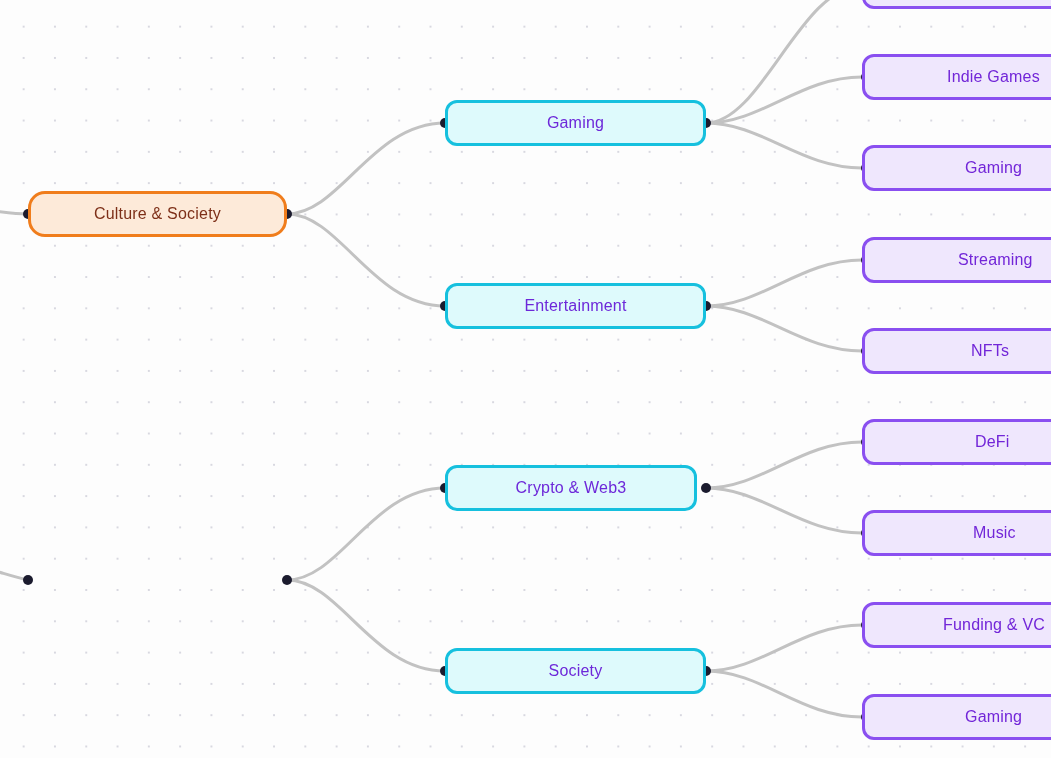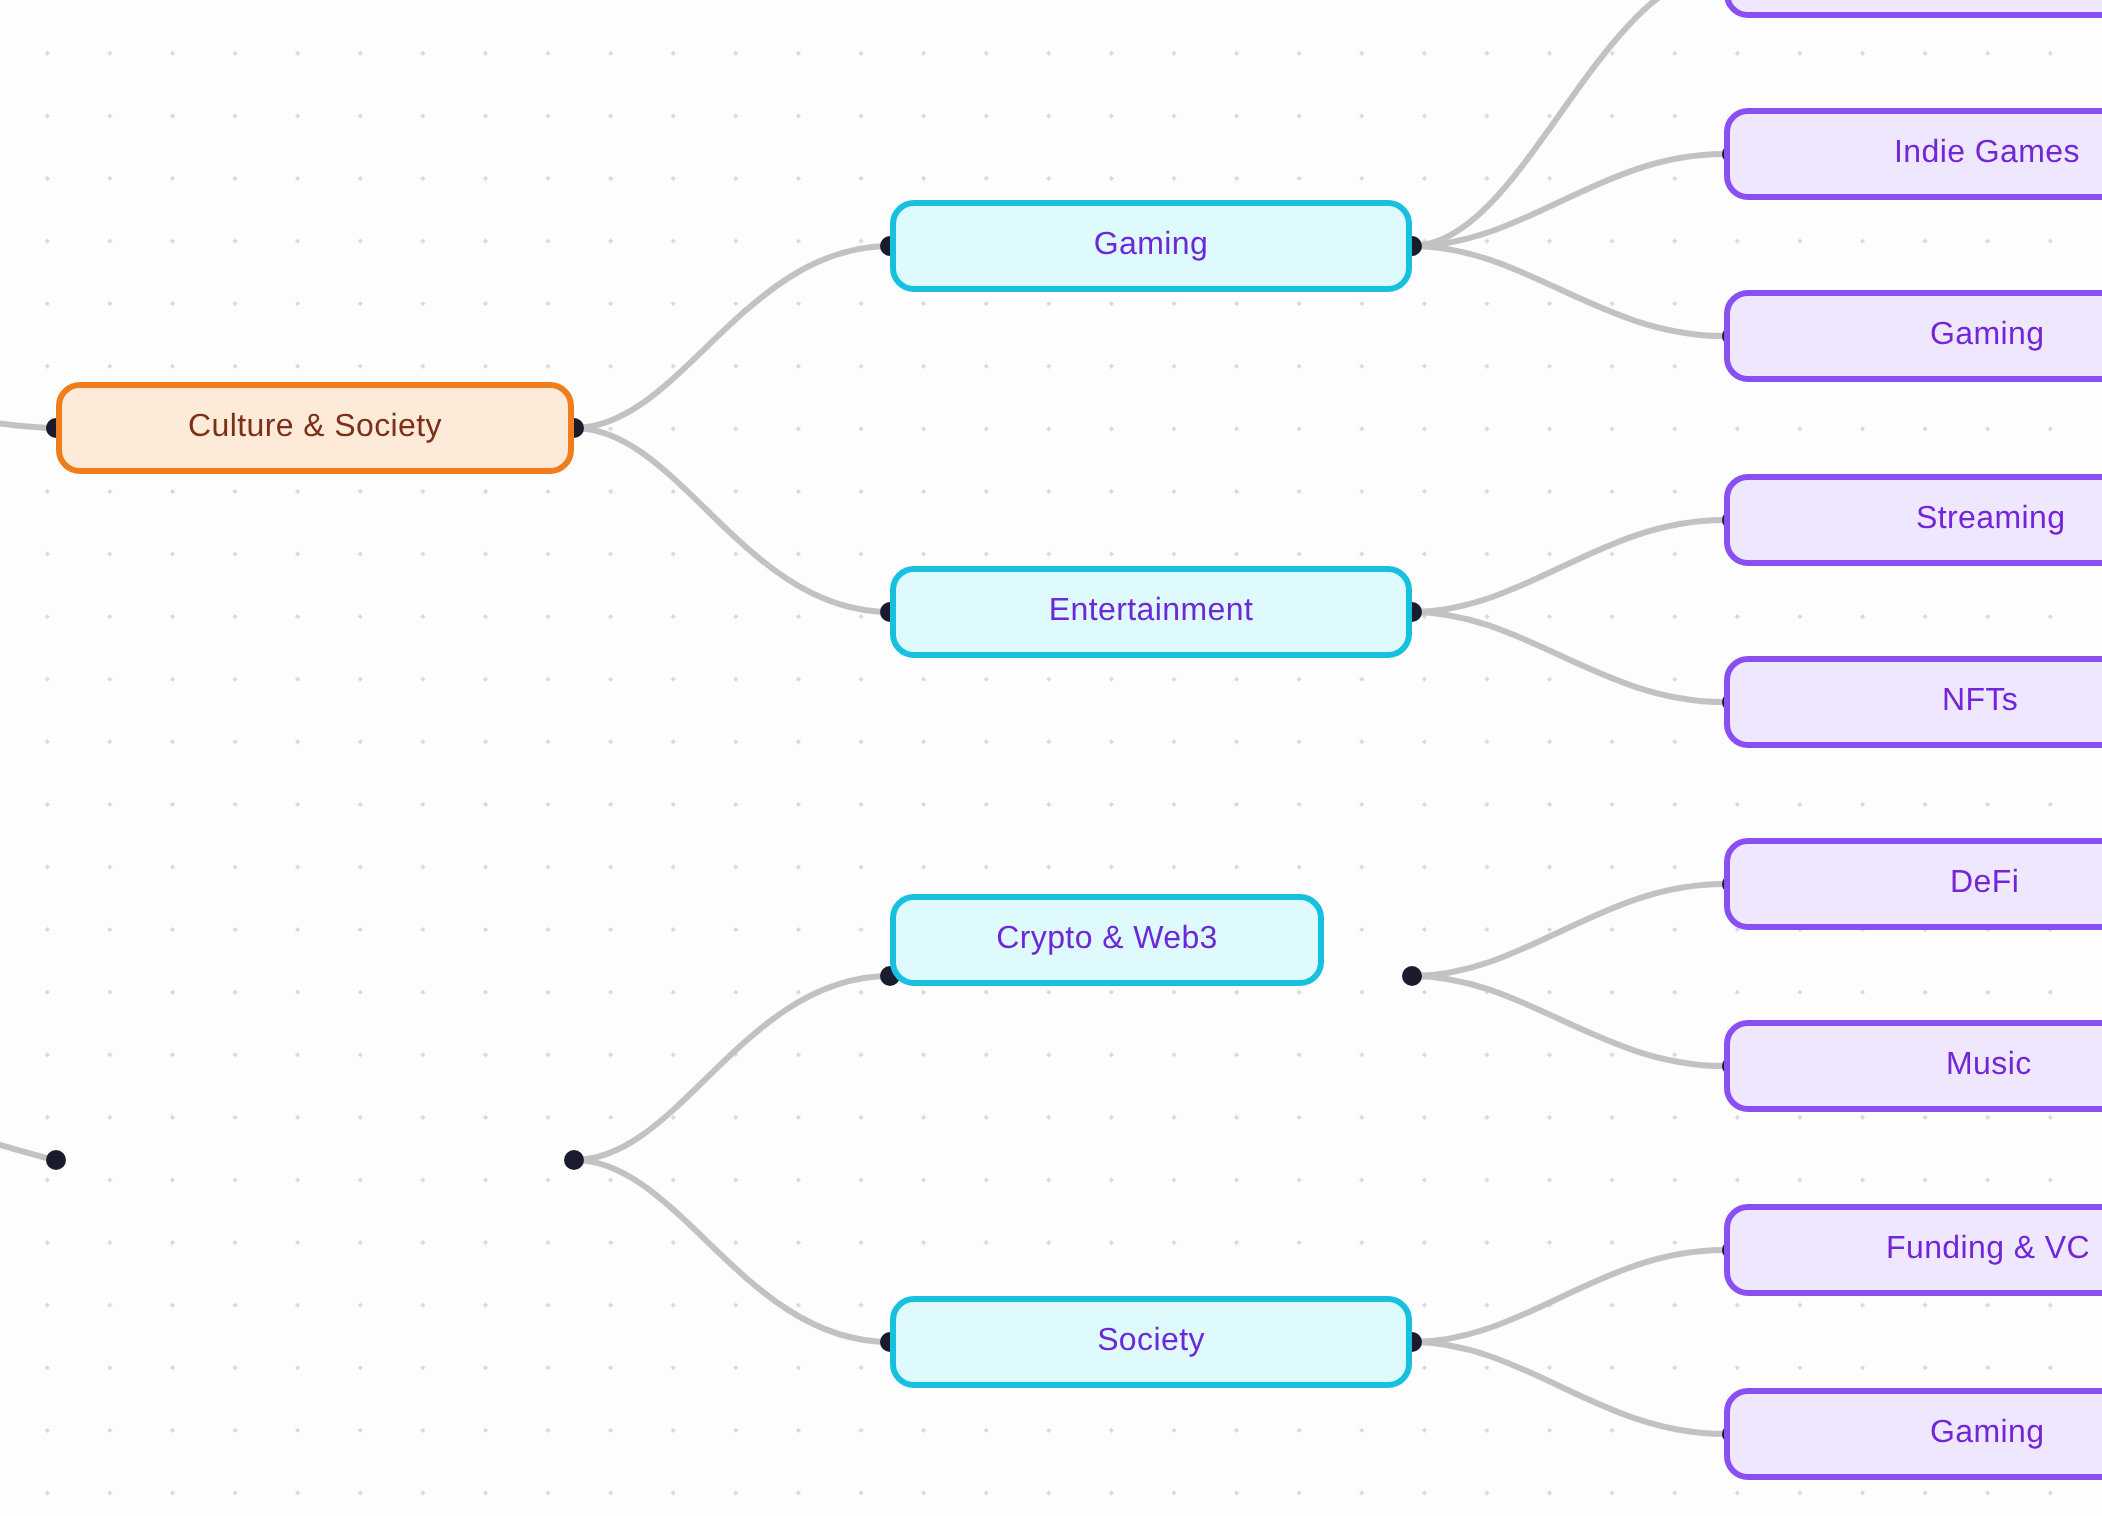--- a/index.html
+++ b/index.html
@@ -127,34 +127,34 @@
     <circle class="port-dot" cx="866" cy="77" r="5"></circle>
     <circle class="port-dot" cx="866" cy="168" r="5"></circle>
     <circle class="port-dot" cx="866" cy="260" r="5"></circle>
     <circle class="port-dot" cx="866" cy="351" r="5"></circle>
     <circle class="port-dot" cx="866" cy="442" r="5"></circle>
     <circle class="port-dot" cx="866" cy="533" r="5"></circle>
     <circle class="port-dot" cx="866" cy="625" r="5"></circle>
     <circle class="port-dot" cx="866" cy="717" r="5"></circle>
   </svg>
 
-  <div class="node branch" style="left:28px; top:191px; width:259px; height:46px;">
+  <div class="node branch" style="left:28px; top:191px; width:259px; height:46px;border-radius:17px;">
     <span class="node-label">Culture &amp; Society</span>
   </div>
 
 
   <div class="node topic" style="left:445px; top:100px; width:261px; height:46px;">
     <span class="node-label">Gaming</span>
   </div>
 
   <div class="node topic" style="left:445px; top:283px; width:261px; height:46px;">
     <span class="node-label">Entertainment</span>
   </div>
 
-  <div class="node topic" style="left:445px; top:447px; width:217px; height:46px;">
+  <div class="node topic" style="left:445px; top:465px; width:252px; height:46px;">
     <span class="node-label">Crypto &amp; Web3</span>
   </div>
 
   <div class="node topic" style="left:445px; top:648px; width:261px; height:46px;">
     <span class="node-label">Society</span>
   </div>
 
   <div class="node leaf" style="left:862px; top:-37px; width:220px; height:46px;">
     <span class="node-label"></span>
   </div>

